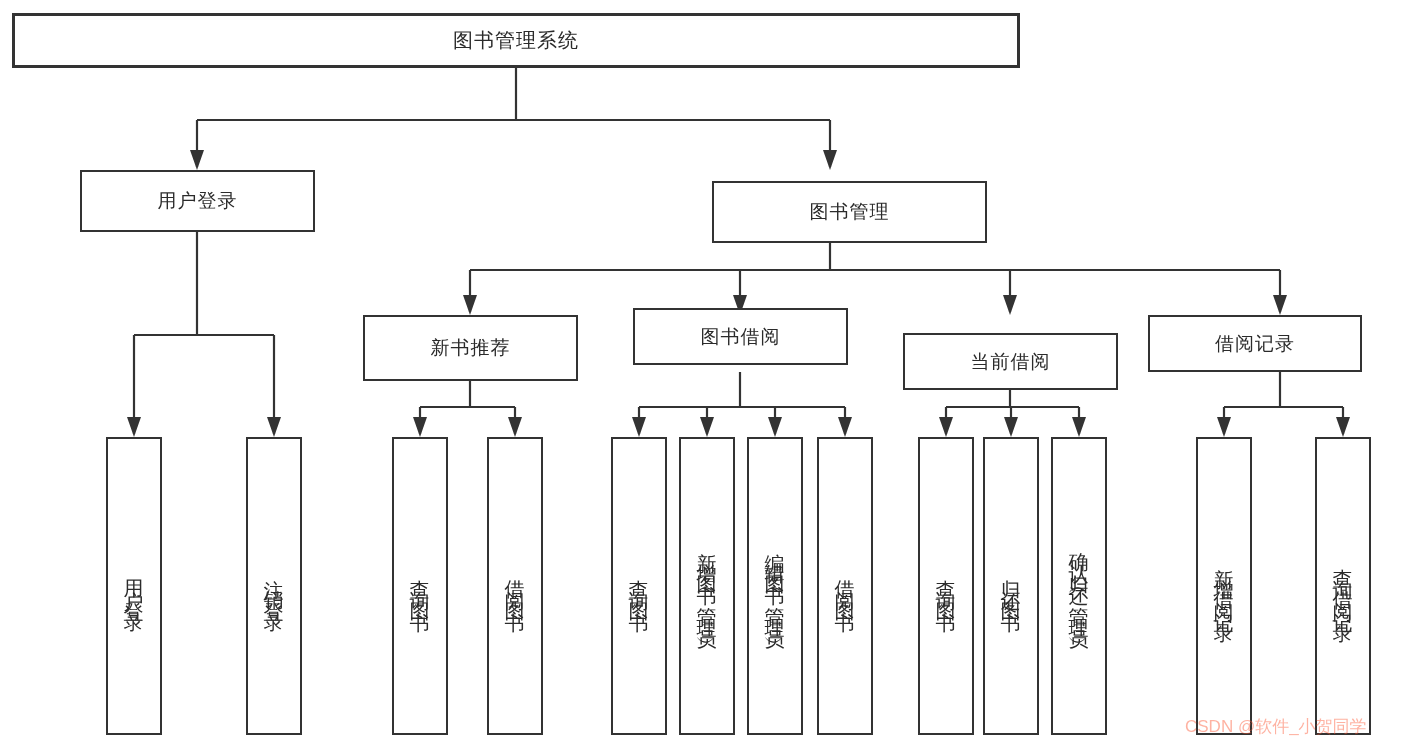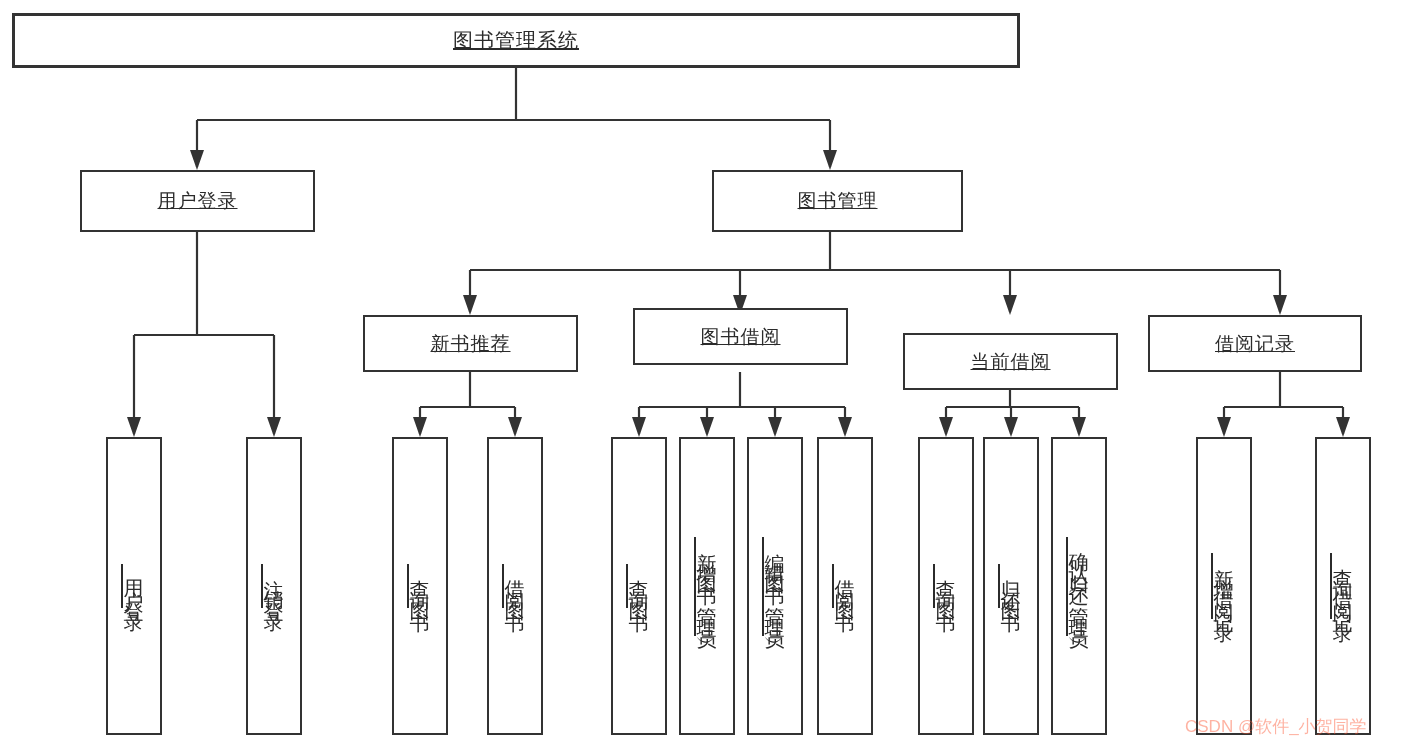--- a/index.html
+++ b/index.html
@@ -9,21 +9,21 @@
     font-family:"Liberation Sans","DejaVu Sans",sans-serif;
     --line:#333333;--box-border:#333333;--box-fill:#ffffff;--text:#2b2b2b;
   }
   .connectors{position:absolute;left:0;top:0;width:1405px;height:747px;pointer-events:none}
   .connectors .ln{stroke:var(--line);stroke-width:2.2;fill:none}
   .arrowhead{fill:var(--line)}
   .box{
     position:absolute;box-sizing:border-box;
     background:var(--box-fill);border:2px solid var(--box-border);
     display:flex;align-items:center;justify-content:center;
-    color:var(--text);font-size:19px;letter-spacing:1px;white-space:nowrap;text-decoration:underline;
+    color:var(--text);font-size:19px;letter-spacing:1px;white-space:nowrap;
   }
   .box.root{border-width:3px;font-size:20px}
   .box.v{
     writing-mode:vertical-rl;text-orientation:mixed;
     font-size:20px;letter-spacing:11px;line-height:1;white-space:normal;
   }
   .watermark{
     position:absolute;left:1185px;top:715px;font-size:17px;
     color:var(--watermark,rgba(252,85,49,0.45));white-space:nowrap;letter-spacing:0;
   }
@@ -68,23 +68,23 @@
   <line class="ln" x1="1079" y1="407" x2="1079" y2="434" marker-end="url(#arrow)"></line>
 
   <path class="ln" d="M1280 372 V408 M1224 407 H1343"></path>
   <line class="ln" x1="1224" y1="407" x2="1224" y2="434" marker-end="url(#arrow)"></line>
   <line class="ln" x1="1343" y1="407" x2="1343" y2="434" marker-end="url(#arrow)"></line>
 </svg>
 
 <div class="box root" style="left:12px;top:13px;width:1008px;height:55px">图书管理系统</div>
 
 <div class="box" style="left:80px;top:170px;width:235px;height:62px">用户登录</div>
-<div class="box" style="left:712px;top:170px;width:251px;height:62px">图书管理</div>
+<div class="box" style="left:712px;top:181px;width:275px;height:62px">图书管理</div>
 
-<div class="box" style="left:363px;top:315px;width:215px;height:57px">新书推荐</div>
+<div class="box" style="left:363px;top:315px;width:215px;height:66px">新书推荐</div>
 <div class="box" style="left:633px;top:308px;width:215px;height:57px">图书借阅</div>
 <div class="box" style="left:903px;top:333px;width:215px;height:57px">当前借阅</div>
 <div class="box" style="left:1148px;top:315px;width:214px;height:57px">借阅记录</div>
 
 <div class="box v" style="left:106px;top:437px;width:56px;height:298px">用户登录</div>
 <div class="box v" style="left:246px;top:437px;width:56px;height:298px">注销登录</div>
 
 <div class="box v" style="left:392px;top:437px;width:56px;height:298px">查询图书</div>
 <div class="box v" style="left:487px;top:437px;width:56px;height:298px">借阅图书</div>
 

